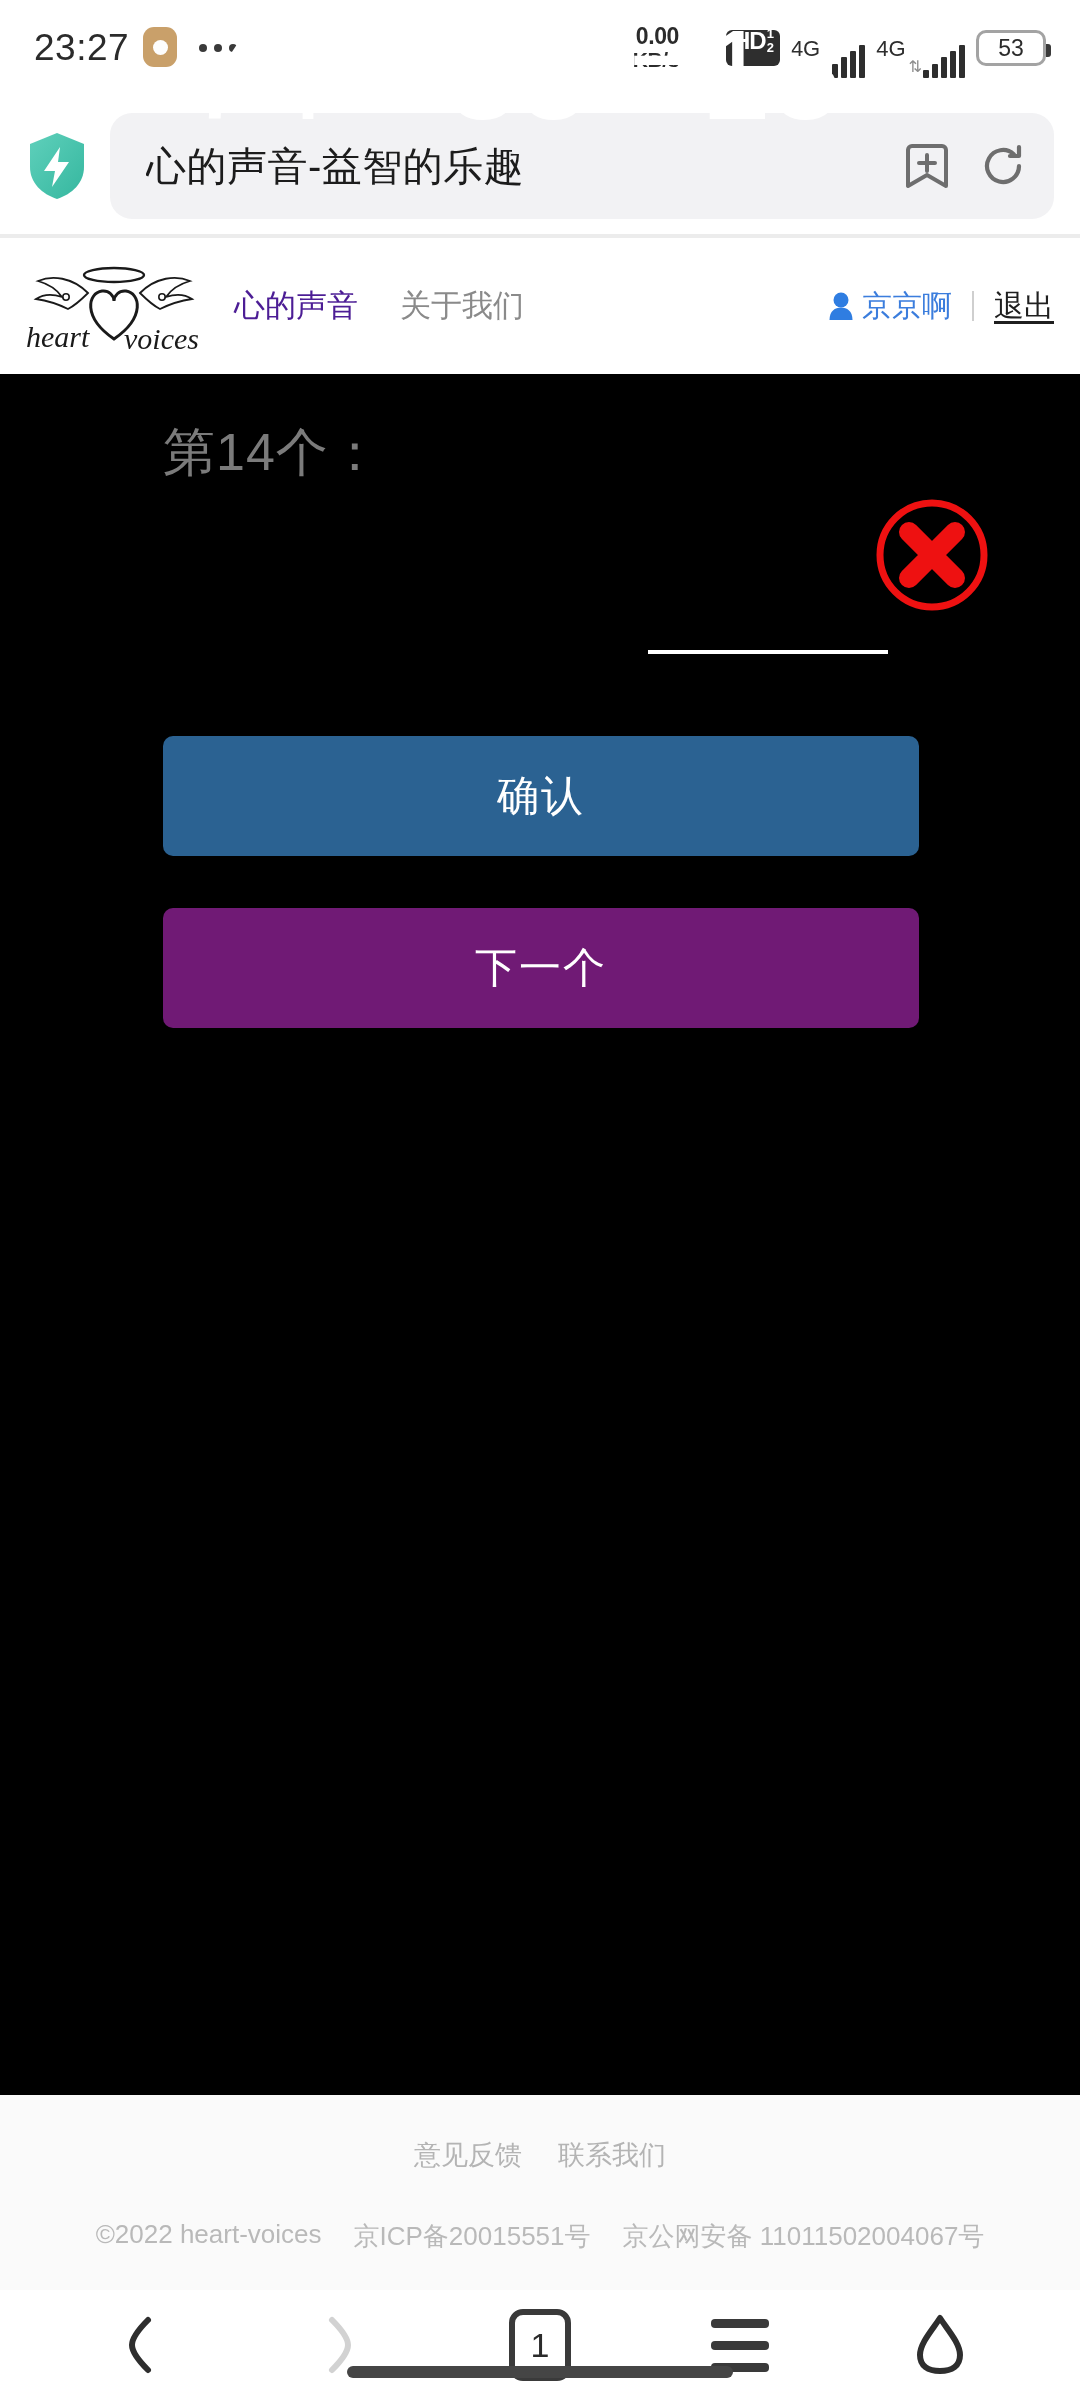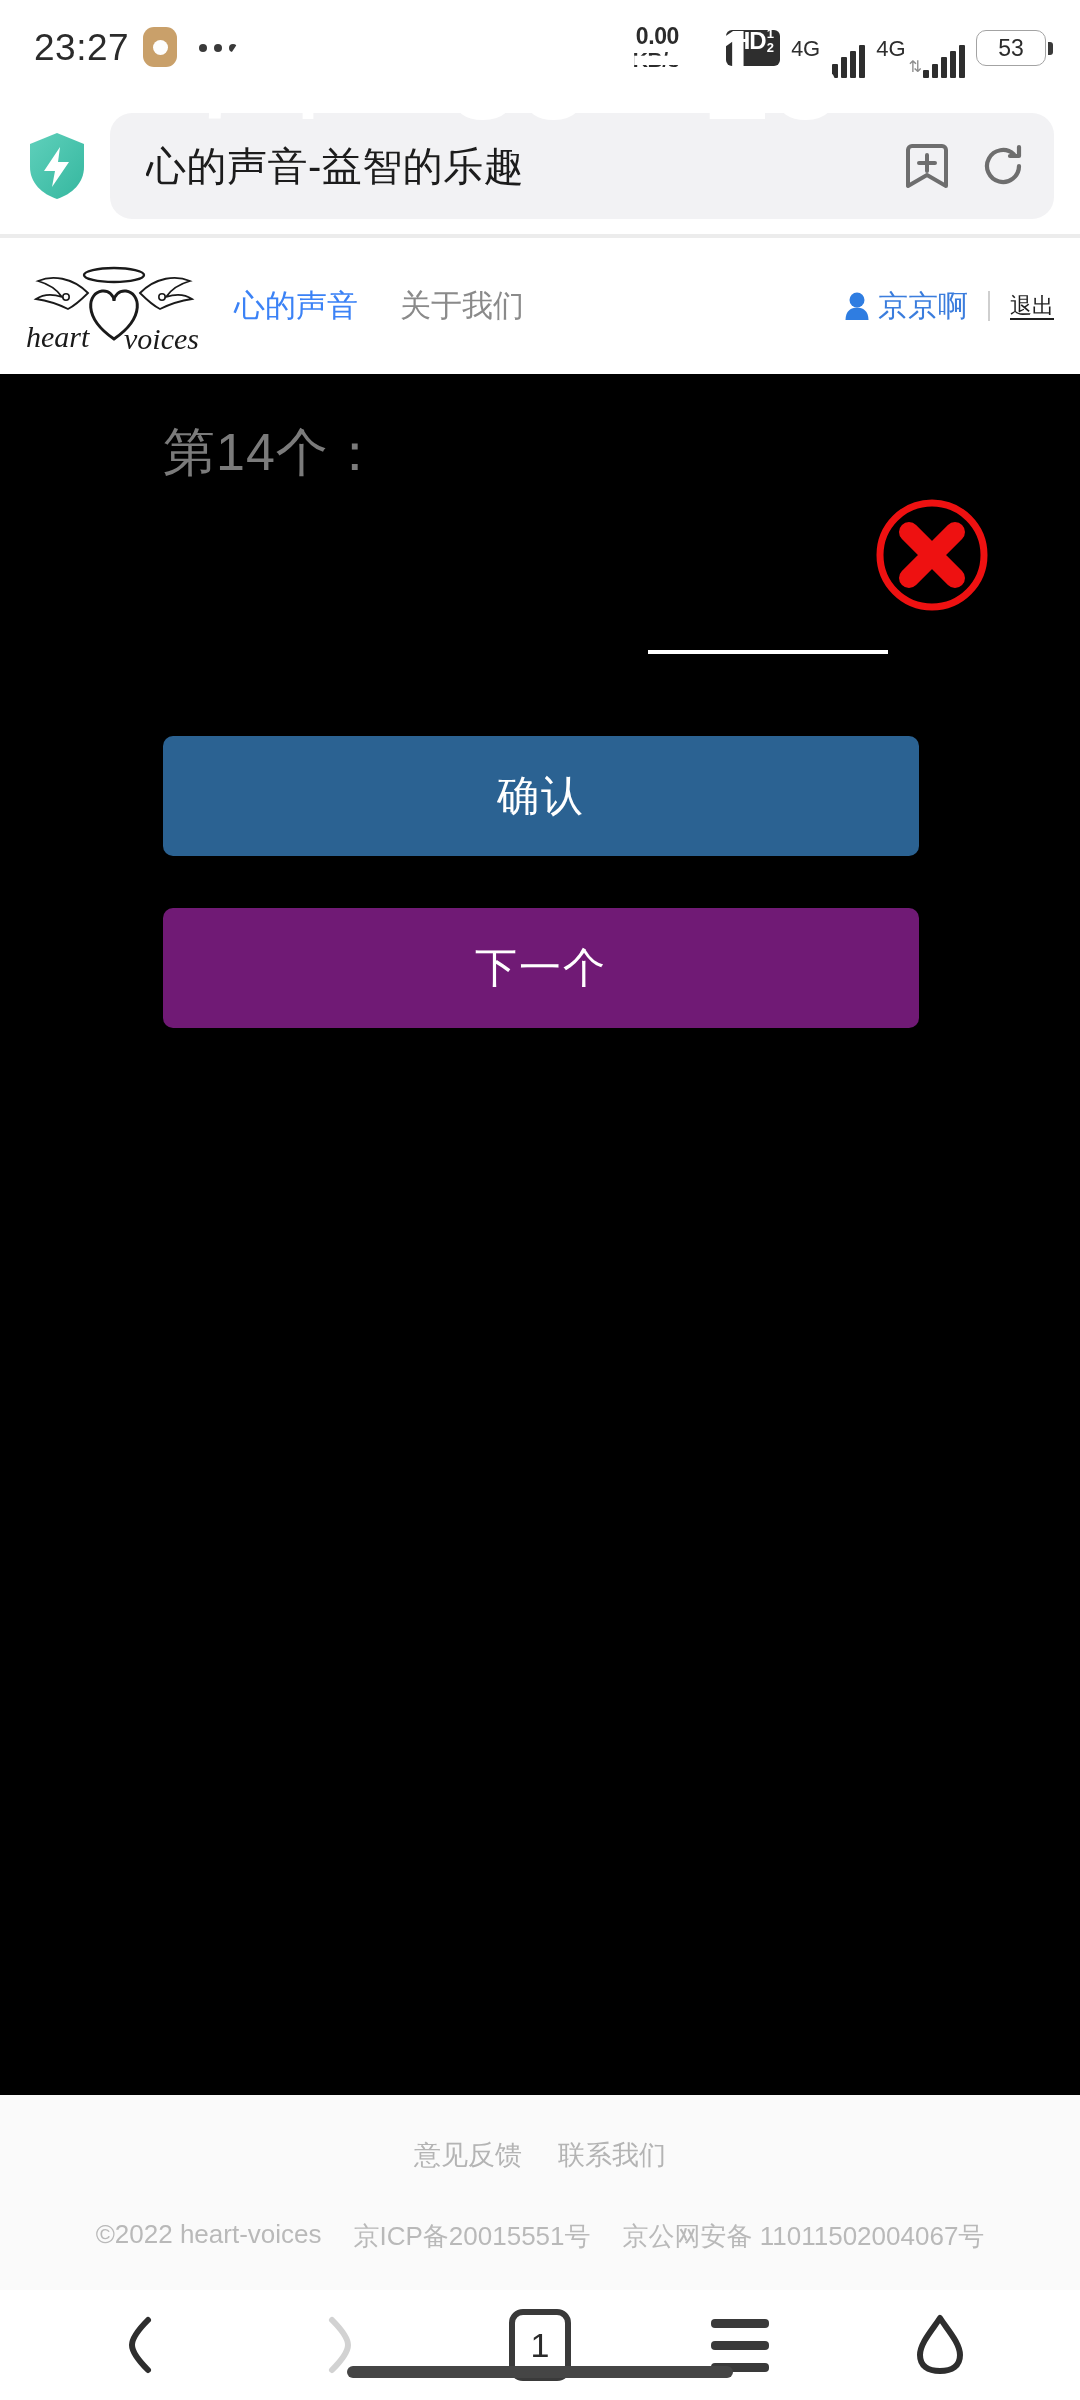--- a/index.html
+++ b/index.html
@@ -39,21 +39,21 @@
   .sb-hd .hdnum { display:flex; flex-direction:column; font-size:13px; font-weight:700; line-height:1.02; margin-left:1px; }
   .sig-group { display:flex; align-items:flex-end; gap:2px;margin-top:18px; }
   .sig-g-label { font-size:22px; color:#2e2e2e; margin-bottom:16px; margin-right:1px; }
   .bars { display:flex; align-items:flex-end; gap:3px; height:34px; }
   .bars i { width:6px; background:#2e2e2e; display:block; border-radius:1px; }
   .bars i:nth-child(1){height:8px;} .bars i:nth-child(2){height:14px;}
   .bars i:nth-child(3){height:21px;} .bars i:nth-child(4){height:27px;}
   .bars i:nth-child(5){height:33px;}
   .updown { font-size:16px; color:#8d8d8d; margin-bottom:2px; margin-right:1px; letter-spacing:-2px;}
   .sb-batt {
-    width:70px; height:36px; border:1px solid #a3a3a3; border-radius:10px;
+    width:70px; height:36px; border:3px solid #a3a3a3; border-radius:10px;
     display:flex; align-items:center; justify-content:center; position:relative;
   }
   .sb-batt span { font-size:23px; color:#2b2b2b; font-weight:500; }
   .sb-batt:after {
     content:""; position:absolute; right:-8px; top:11px; width:5px; height:13px;
     background:#3a3a3a; border-radius:0 3px 3px 0;
   }
 
   
   .addrbar {
@@ -73,28 +73,28 @@
 
   .addr-divider { position:absolute; top:234px; left:0; width:1080px; height:4px; background:#ececec; }
 
   
   .siteheader {
     position:absolute; top:238px; left:0; width:1080px; height:136px;
     background:#ffffff; display:flex; align-items:center; padding:0 26px 0 16px;
   }
   .logo { width:196px; height:106px; flex:none; }
   .nav { display:flex; align-items:center; gap:42px; margin-left:22px; }
-  .nav-item { font-size:31px; color:#3b82f6; }
+  .nav-item { font-size:31px; color:#4c1d95; }
   .nav-item.muted { color:#8a8a8a; }
   .header-right { margin-left:auto; display:flex; align-items:center; gap:20px; }
   .user-chip { display:flex; align-items:center; gap:8px; }
   .user-ico { width:26px; height:30px; flex:none; }
   .user-name { font-size:30px; color:#3b7ddd; }
   .vsep { width:2px; height:30px; background:#cfcfcf; }
-  .logout { font-size:22px; color:#1f1f1f; text-decoration:underline; text-underline-offset:5px; }
+  .logout { font-size:30px; color:#1f1f1f; text-decoration:underline; text-underline-offset:5px; }
 
   
   .stage {
     position:absolute; top:374px; left:0; width:1080px; height:1721px;
     background:#000000;
   }
   .qlabel {
     position:absolute; left:163px; top:418px;
     font-size:52px; color:#7b7b7b; letter-spacing:1px;
   }

